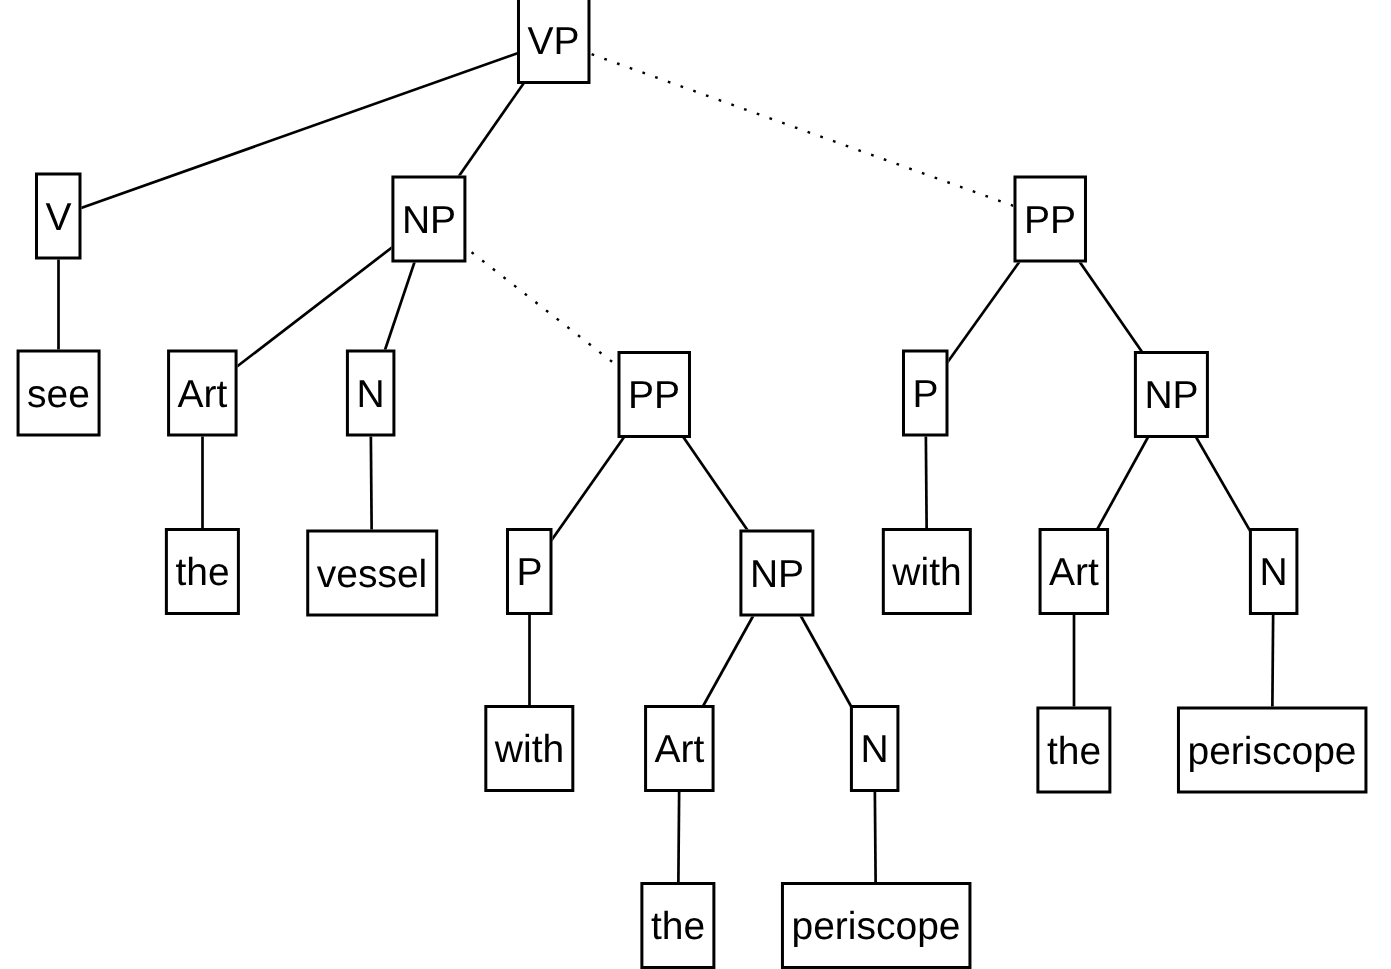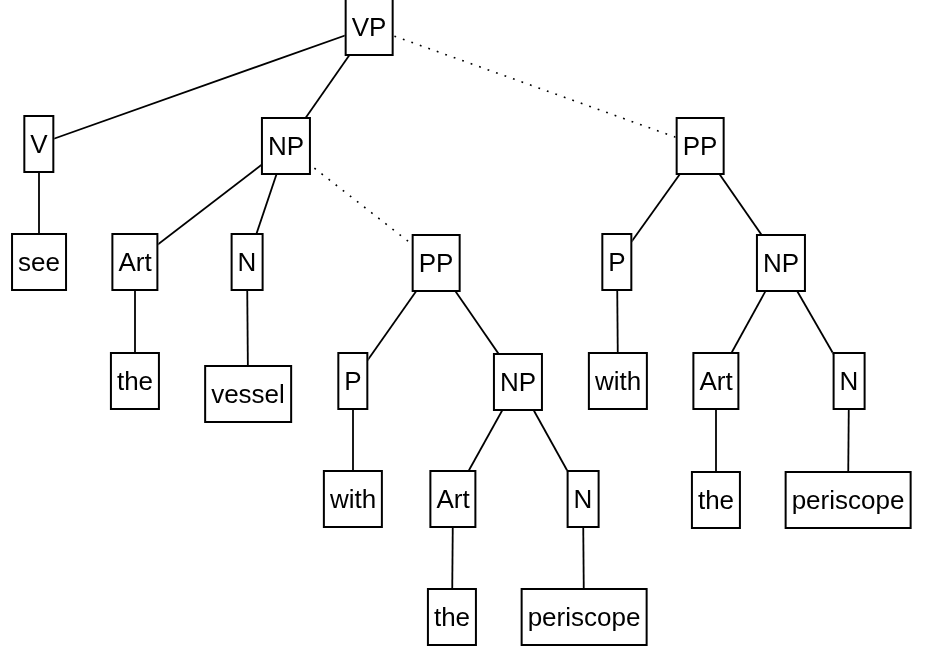--- a/index.html
+++ b/index.html
@@ -80,21 +80,21 @@
     <div class="node" style="left: 39px; top: 144px;">V</div>
     <div class="node" style="left: 286px; top: 146px;">NP</div>
     <div class="node" style="left: 700px; top: 146px;">PP</div>
     <div class="node terminal" style="left: 39px; top: 262px;">see</div>
     <div class="node" style="left: 135px; top: 262px;">Art</div>
     <div class="node" style="left: 247px; top: 262px;">N</div>
     <div class="node" style="left: 436px; top: 263px;">PP</div>
     <div class="node" style="left: 617px; top: 262px;">P</div>
     <div class="node" style="left: 781px; top: 263px;">NP</div>
     <div class="node terminal" style="left: 135px; top: 381px;">the</div>
-    <div class="node terminal" style="left: 248px; top: 394px; text-align: right;">vessel</div>
+    <div class="node terminal" style="left: 248px; top: 382px; text-align: right;">vessel</div>
     <div class="node" style="left: 353px; top: 381px;">P</div>
     <div class="node" style="left: 518px; top: 382px;">NP</div>
     <div class="node terminal" style="left: 618px; top: 381px;">with</div>
     <div class="node" style="left: 716px; top: 381px;">Art</div>
     <div class="node" style="left: 849px; top: 381px;">N</div>
     <div class="node terminal" style="left: 353px; top: 499px;">with</div>
     <div class="node" style="left: 453px; top: 499px;">Art</div>
     <div class="node" style="left: 583px; top: 499px;">N</div>
     <div class="node terminal" style="left: 716px; top: 500px;">the</div>
     <div class="node terminal" style="left: 848px; top: 500px;">periscope</div>

